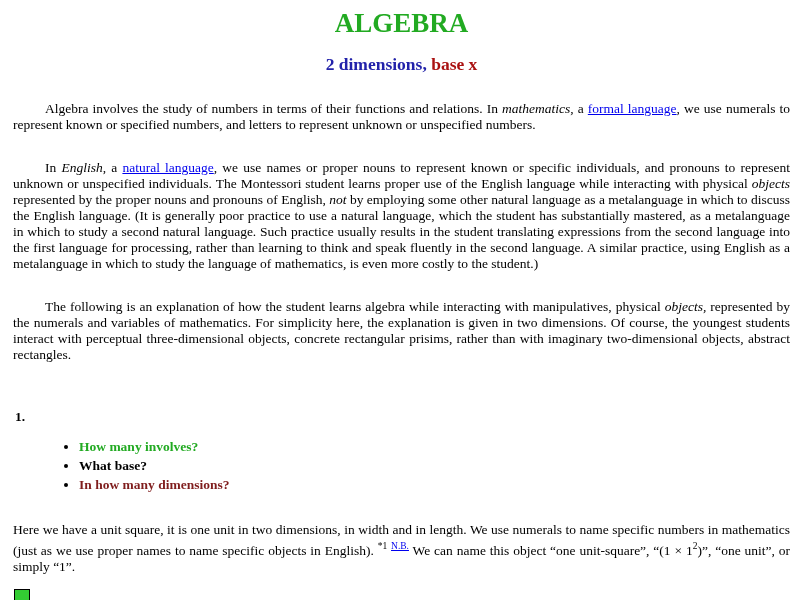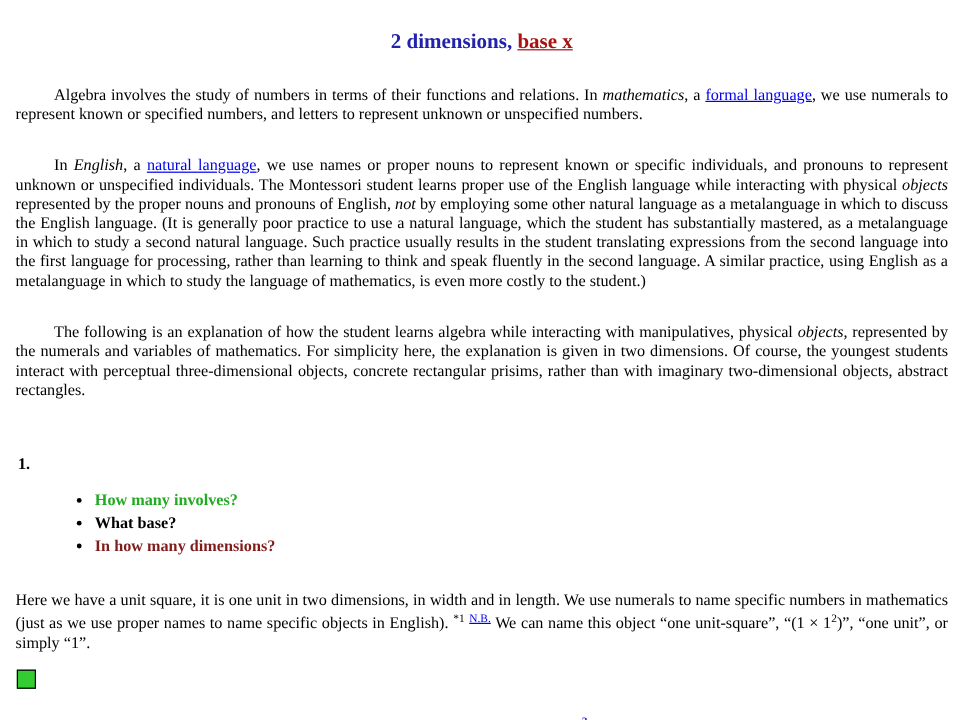--- a/index.html
+++ b/index.html
@@ -12,21 +12,21 @@
 
   .title {
     text-align:center; font-size:27px; line-height:30px;
     font-weight:bold; color:#22aa22; margin:0;
   }
   .subtitle {
     text-align:center; font-size:17.5px; line-height:20px;
     font-weight:bold; margin:16px 0 0 0;
   }
   .subtitle .dims { color:#2222aa; }
-  .subtitle .base { color:#aa1111;text-decoration:underline; }
+  .subtitle .base { color:#aa1111; }
 
   p.body-par { text-align:justify; margin:27px 0; }
   p.indent { text-indent:32px; }
   .it { font-style:italic; }
   a.doclink { color:#0000ee; text-decoration:underline; cursor:pointer; }
 
   .section-heading {
     display:flex; font-weight:bold; margin:46px 0 0 0; padding-left:2px;
   }
   .section-heading .num { width:22px; flex:0 0 22px; }
@@ -61,20 +61,21 @@
   .equation { font-weight:bold; }
   .equation .eq-green { color:#22aa22; }
   .equation .eq-red   { color:#cc1111; }
   .equation .eq-blue  { color:#2222cc; }
 </style>
 </head>
 <body>
 
 <div class="page">
 
+  <h1 class="title">ALGEBRA</h1>
 
   <h2 class="subtitle"><span class="dims">2 dimensions,</span>
     <span class="base">base x</span></h2>
 
   <p class="body-par indent"><span>Algebra involves the study of numbers in terms of their functions and relations.  In </span><span class="it">mathematics</span><span>, a </span><a class="doclink">formal language</a><span>, we use numerals to represent known or specified numbers, and letters to represent unknown or unspecified numbers.</span></p>
 
   <p class="body-par indent"><span>In </span><span class="it">English</span><span>, a </span><a class="doclink">natural language</a><span>, we use names or proper nouns to represent known or specific individuals, and pronouns to represent unknown or unspecified individuals.  The Montessori student learns proper use of the English language while interacting with physical </span><span class="it">objects</span><span> represented by the proper nouns and pronouns of English, </span><span class="it">not</span><span> by employing some other natural language as a metalanguage in which to discuss the English language.  (It is generally poor practice to use a natural language, which the student has substantially mastered, as a metalanguage in which to study a second natural language. Such practice usually results in the student translating expressions from the second language into the first language for processing, rather than learning to think and speak fluently in the second language.  A similar practice, using English as a metalanguage in which to study the language of mathematics, is even more costly to the student.)</span></p>
 
   <p class="body-par indent"><span>The following is an explanation of how the student learns algebra while interacting with manipulatives, physical </span><span class="it">objects,</span><span> represented by the numerals and variables of mathematics.  For simplicity here, the explanation is given in two dimensions.  Of course, the youngest students interact with perceptual three-dimensional objects, concrete rectangular prisims, rather than with imaginary two-dimensional objects, abstract rectangles.</span></p>
 

